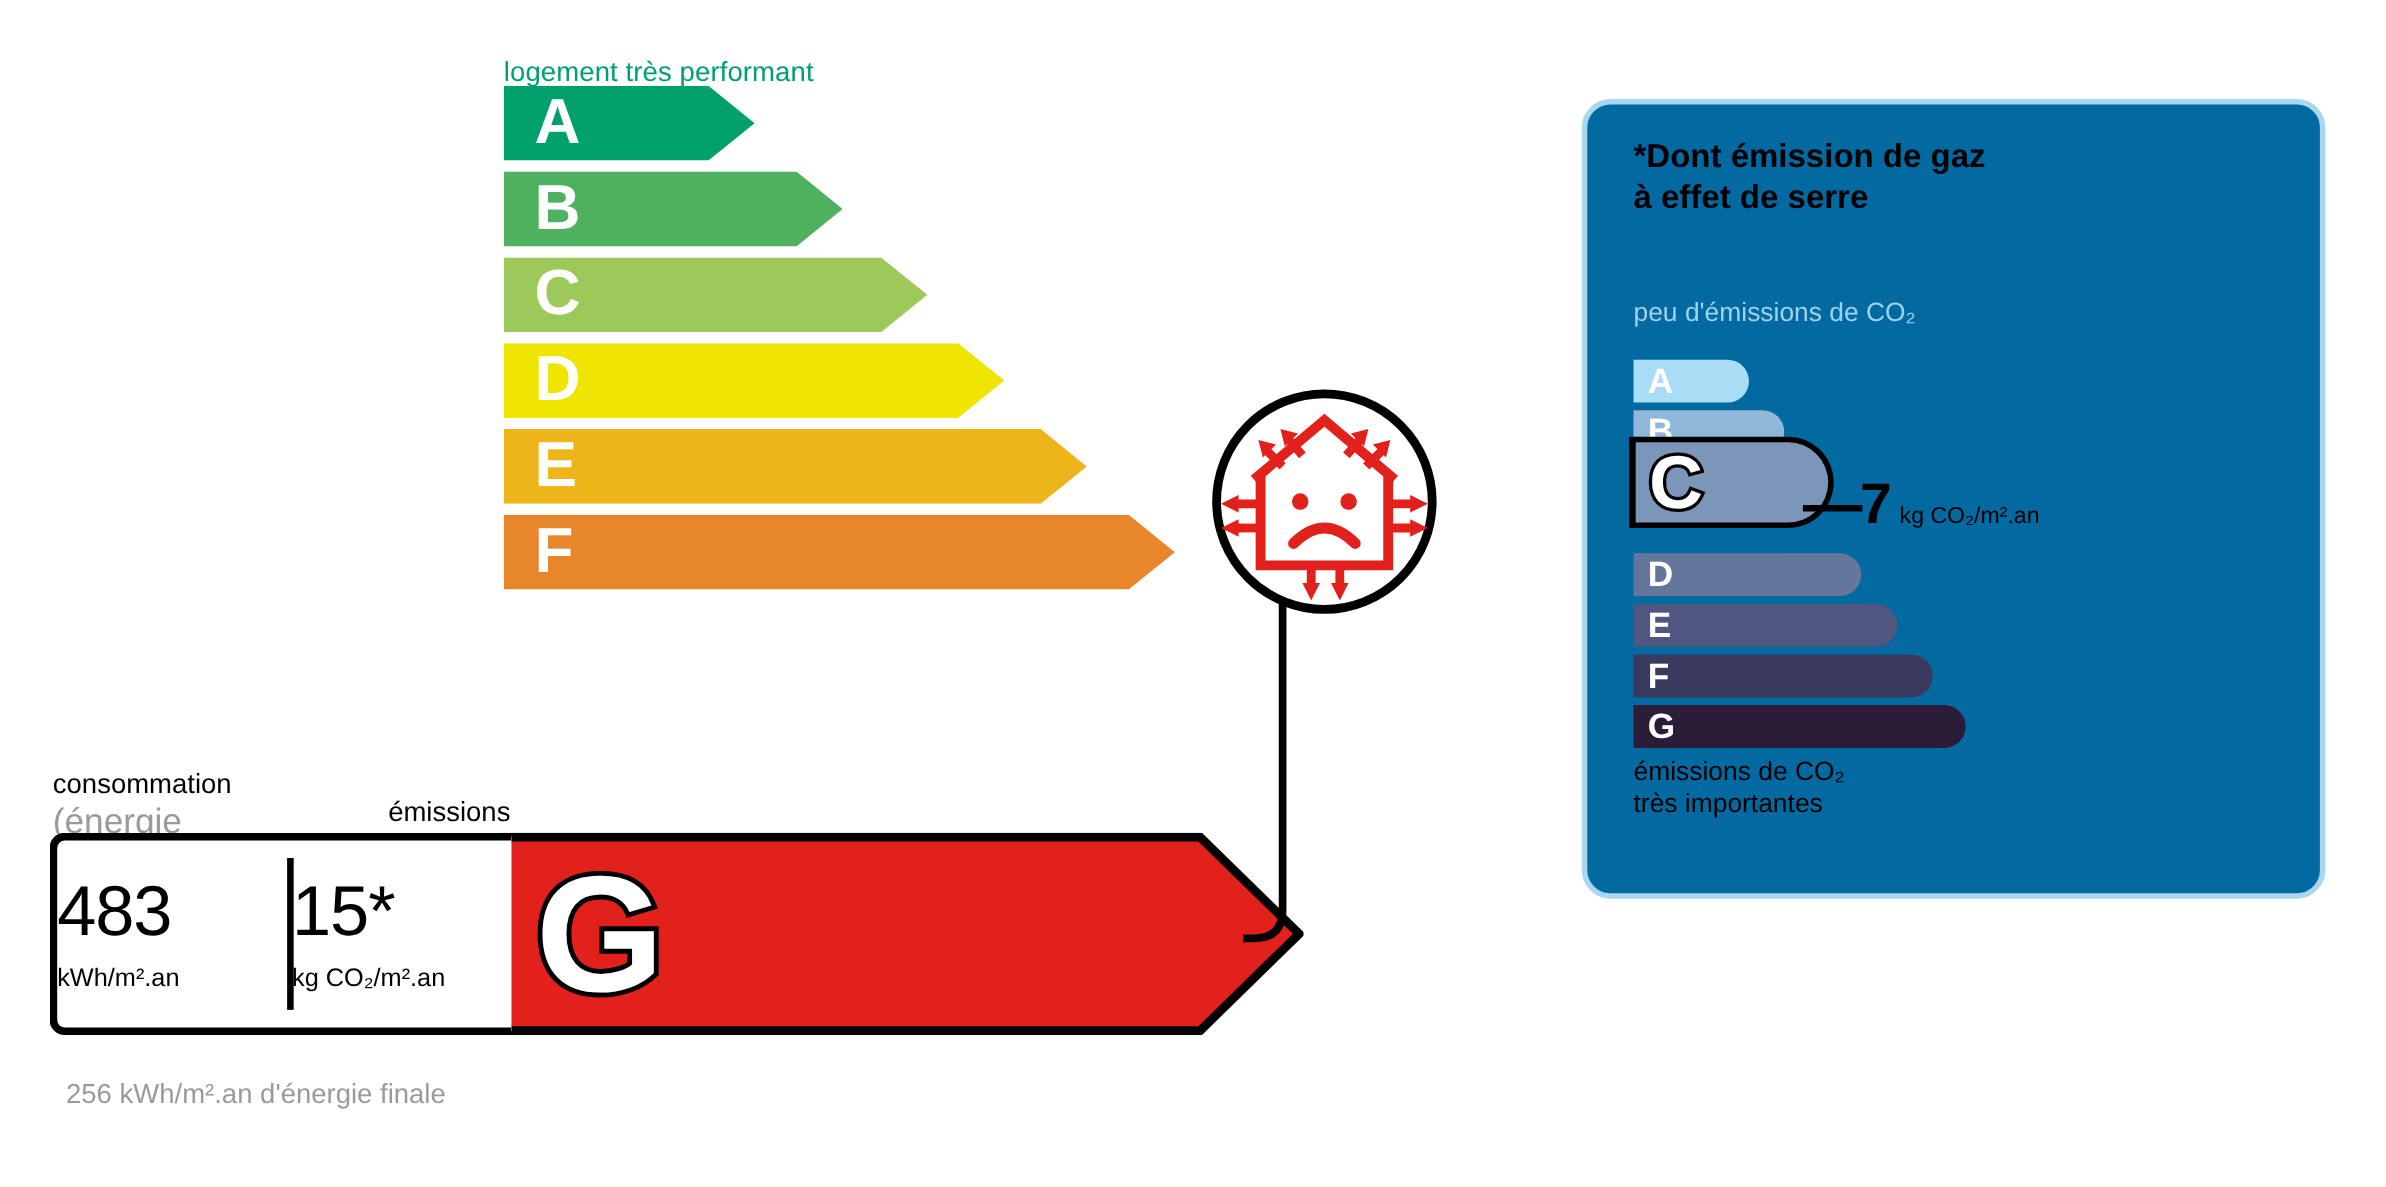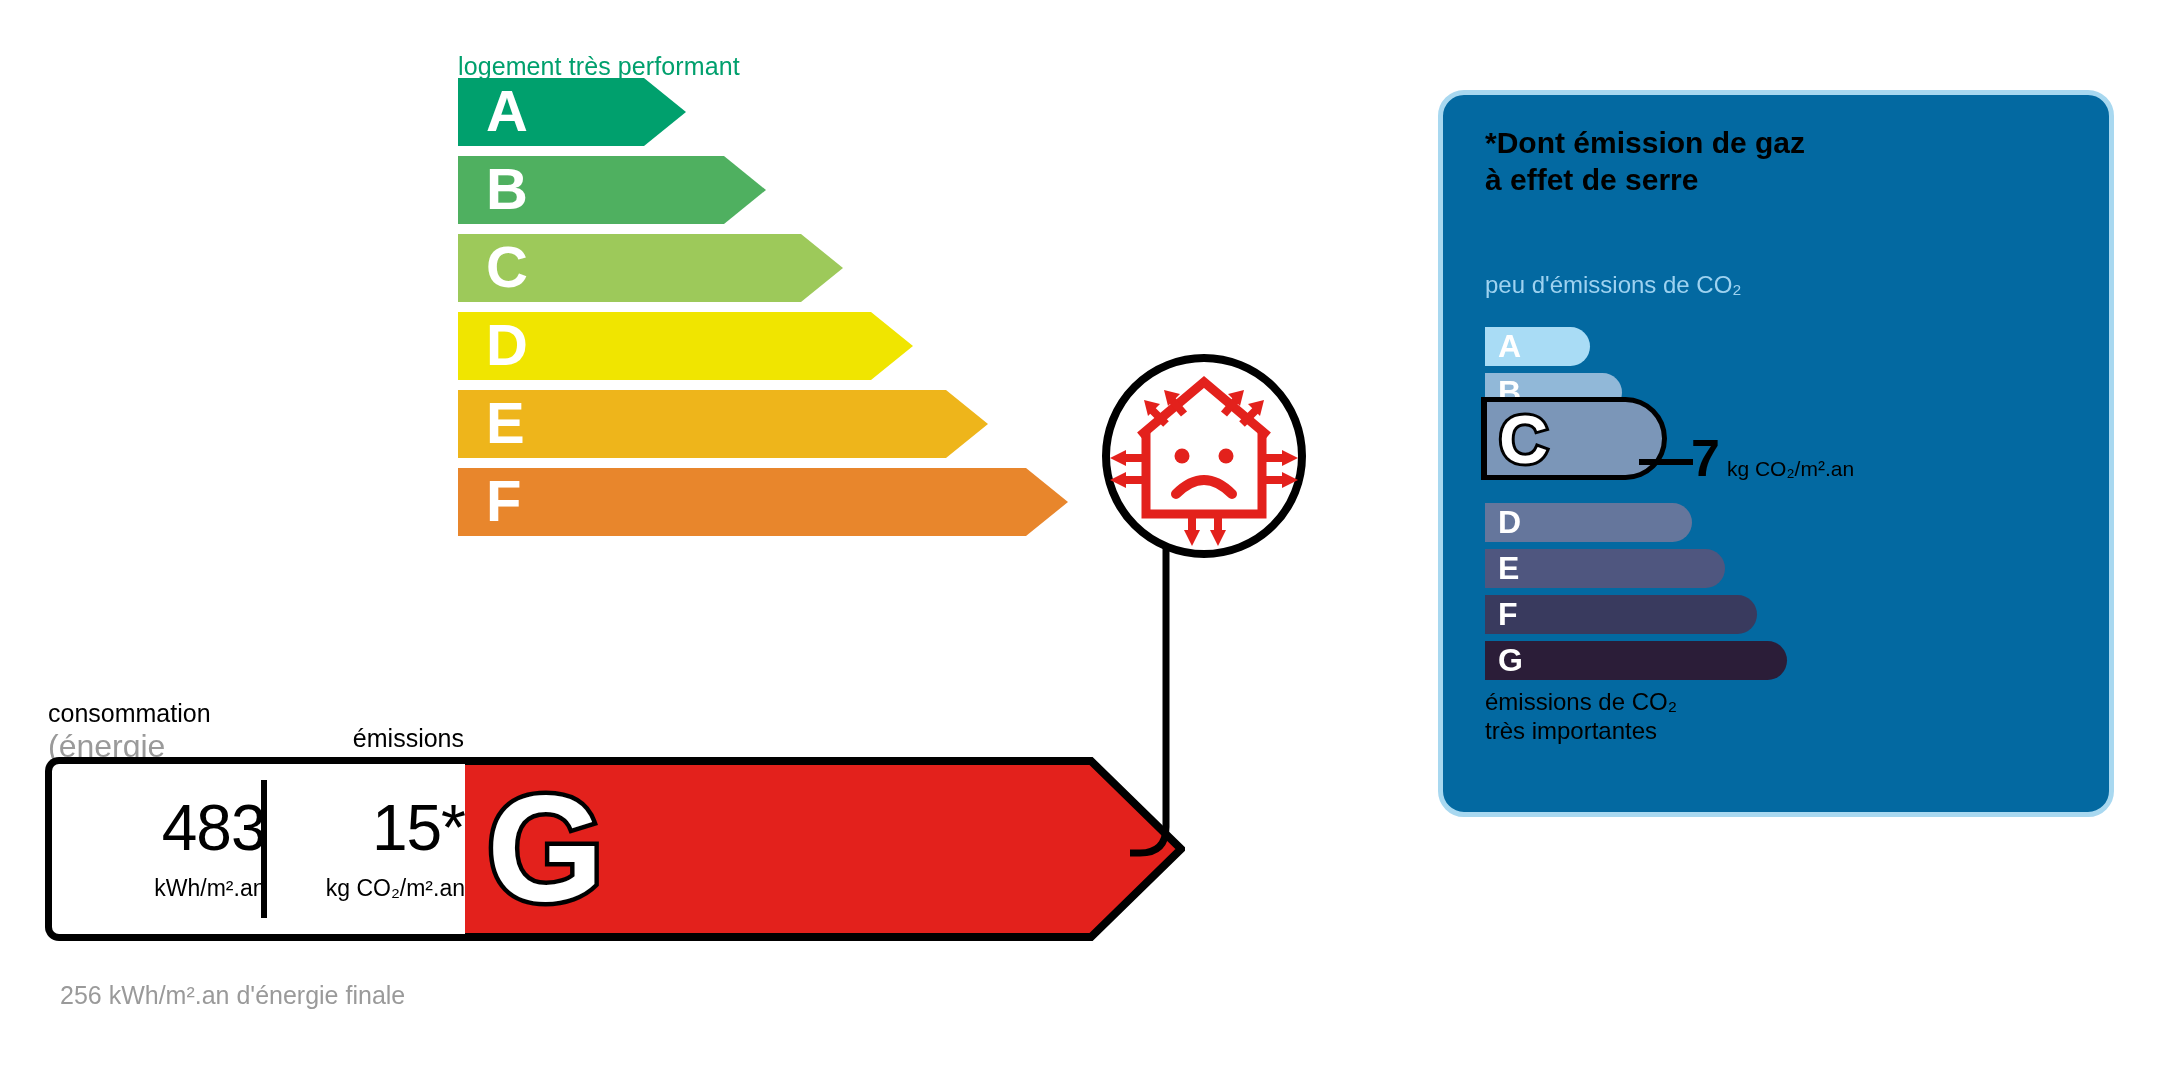--- a/index.html
+++ b/index.html
@@ -99,21 +99,21 @@
     border-radius: 14px 0 0 14px;
     background: #ffffff;
     box-sizing: border-box;
     display: flex;
     z-index: 4;
   }
   .value-cell {
     flex: 1 1 0;
     display: flex;
     flex-direction: column;
-    align-items: flex-end;
+    align-items: flex-start;
     justify-content: center;
     position: relative;
     gap: 12px;
   }
   .value-cell.primary { flex: 1.07 1 0; }
   #values-divider {
     position: absolute;
     left: 50.5%;
     top: 16px;
     bottom: 16px;

